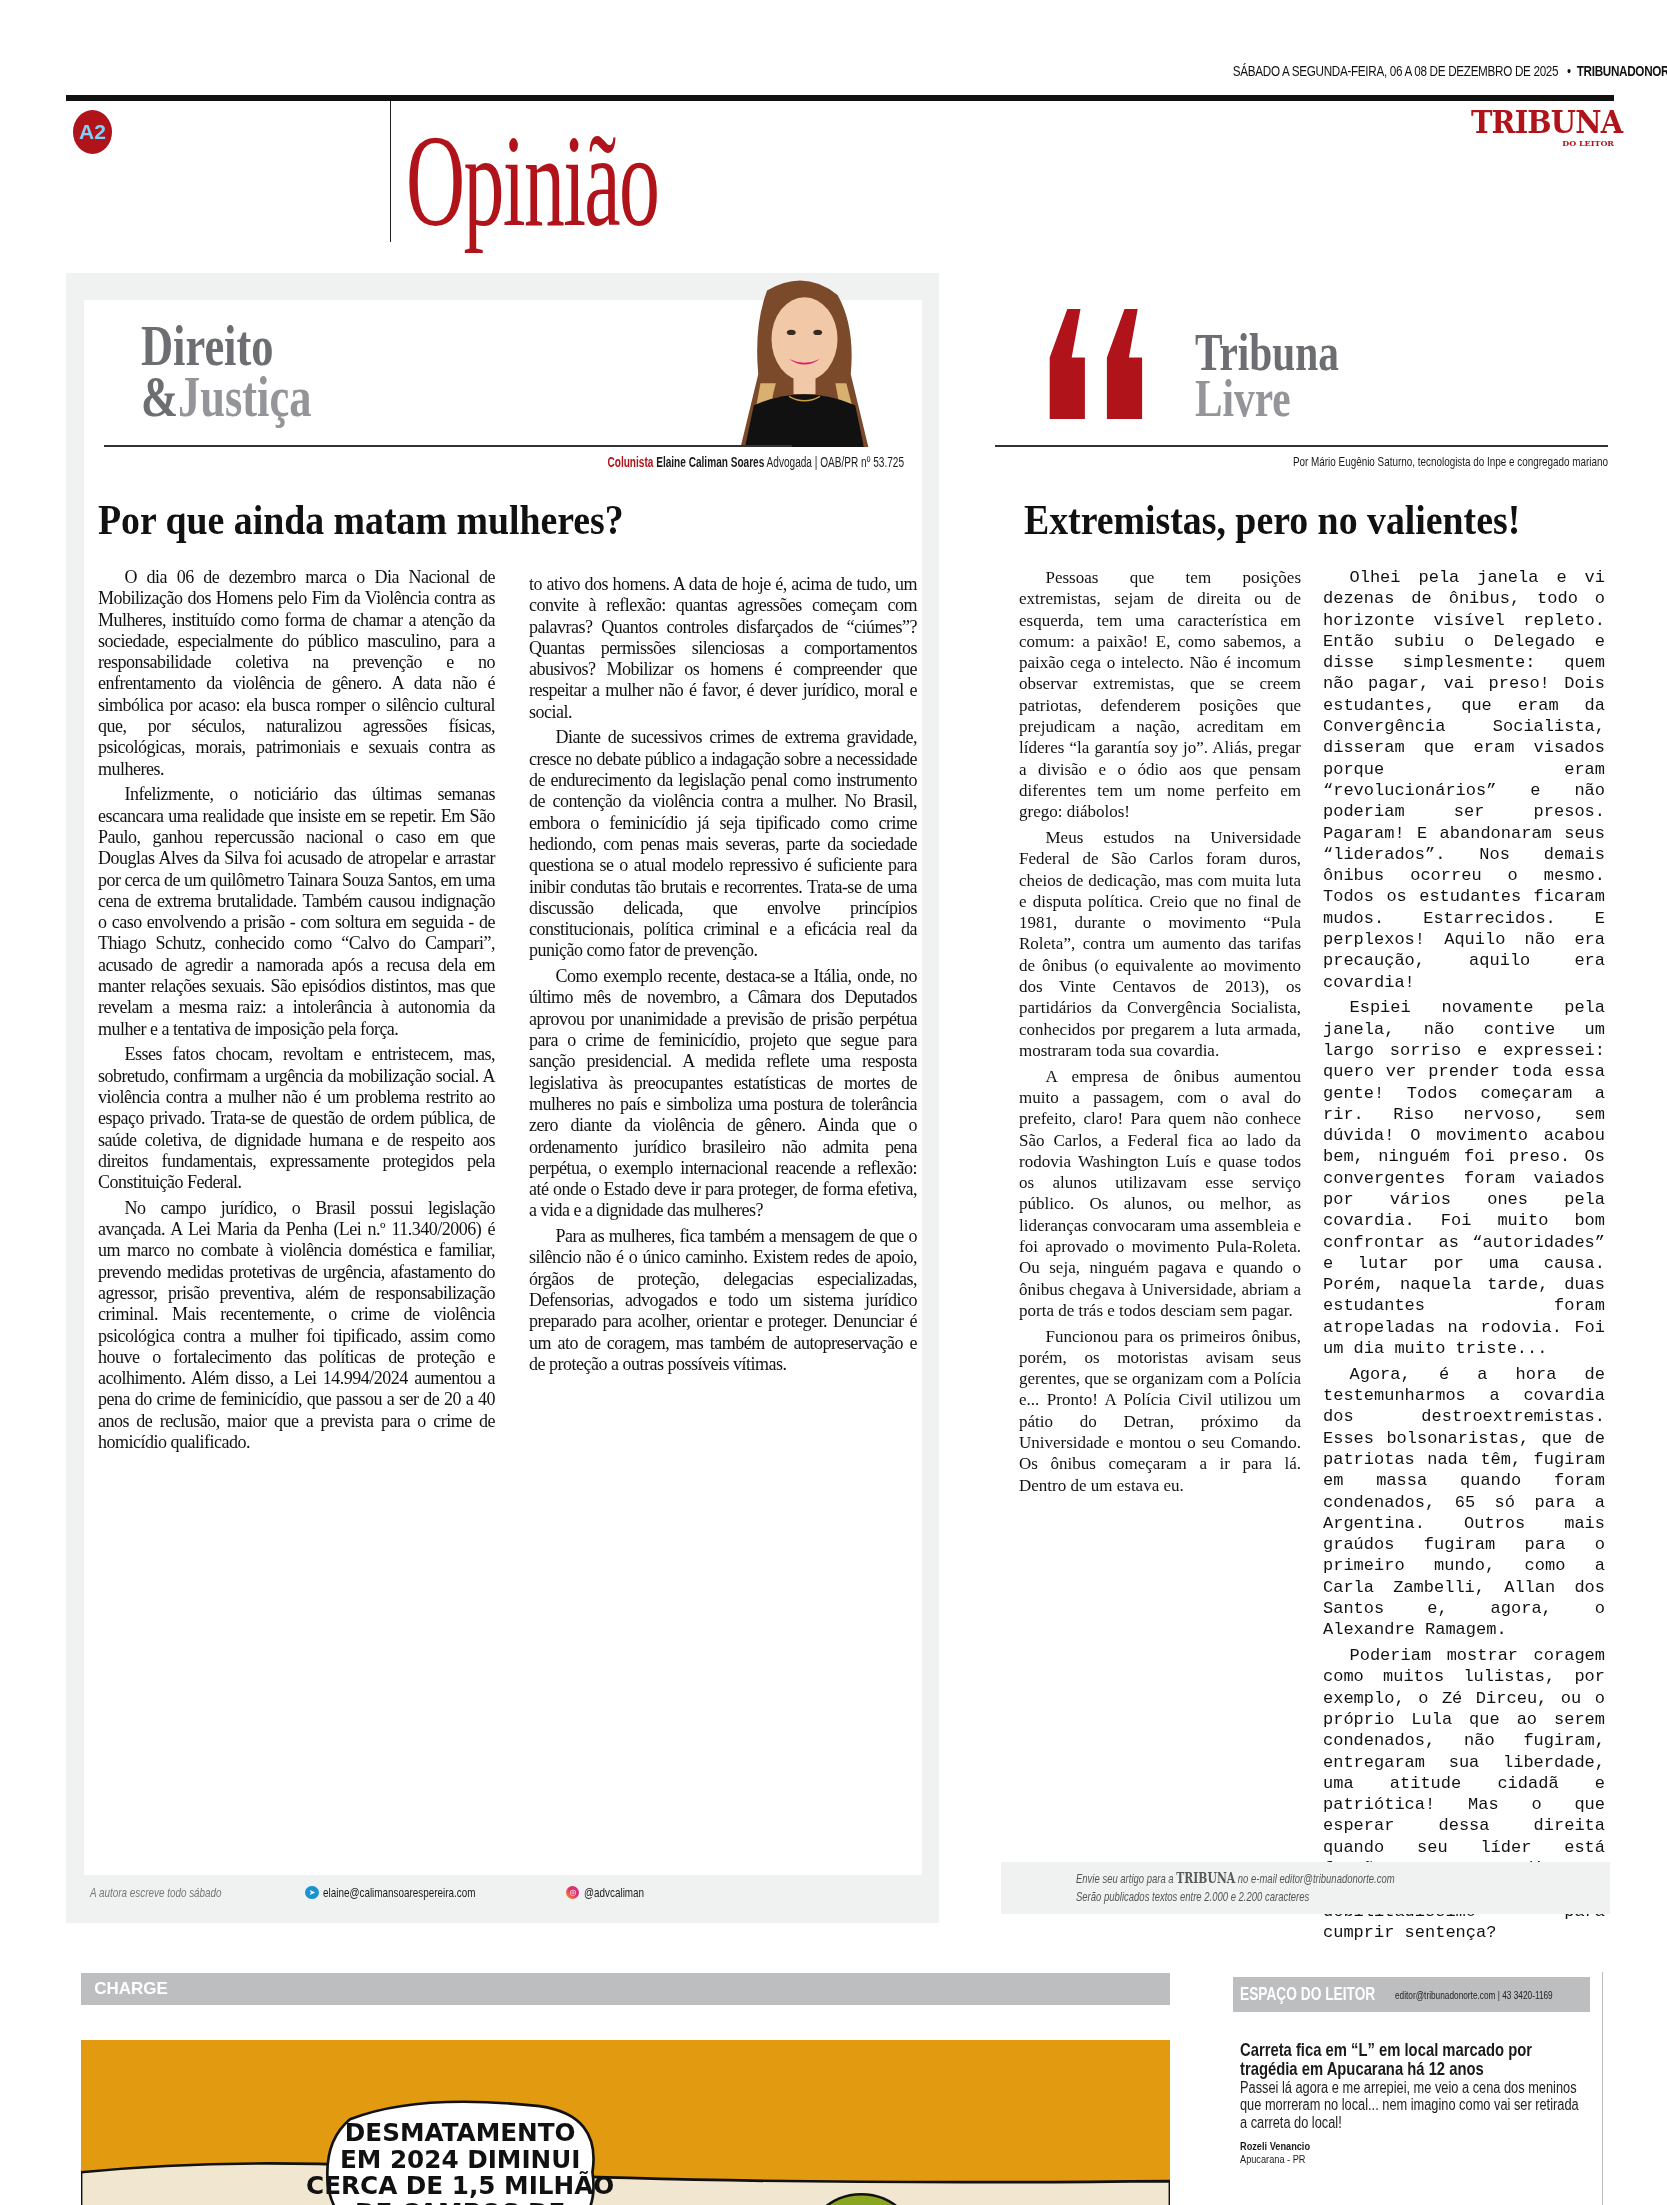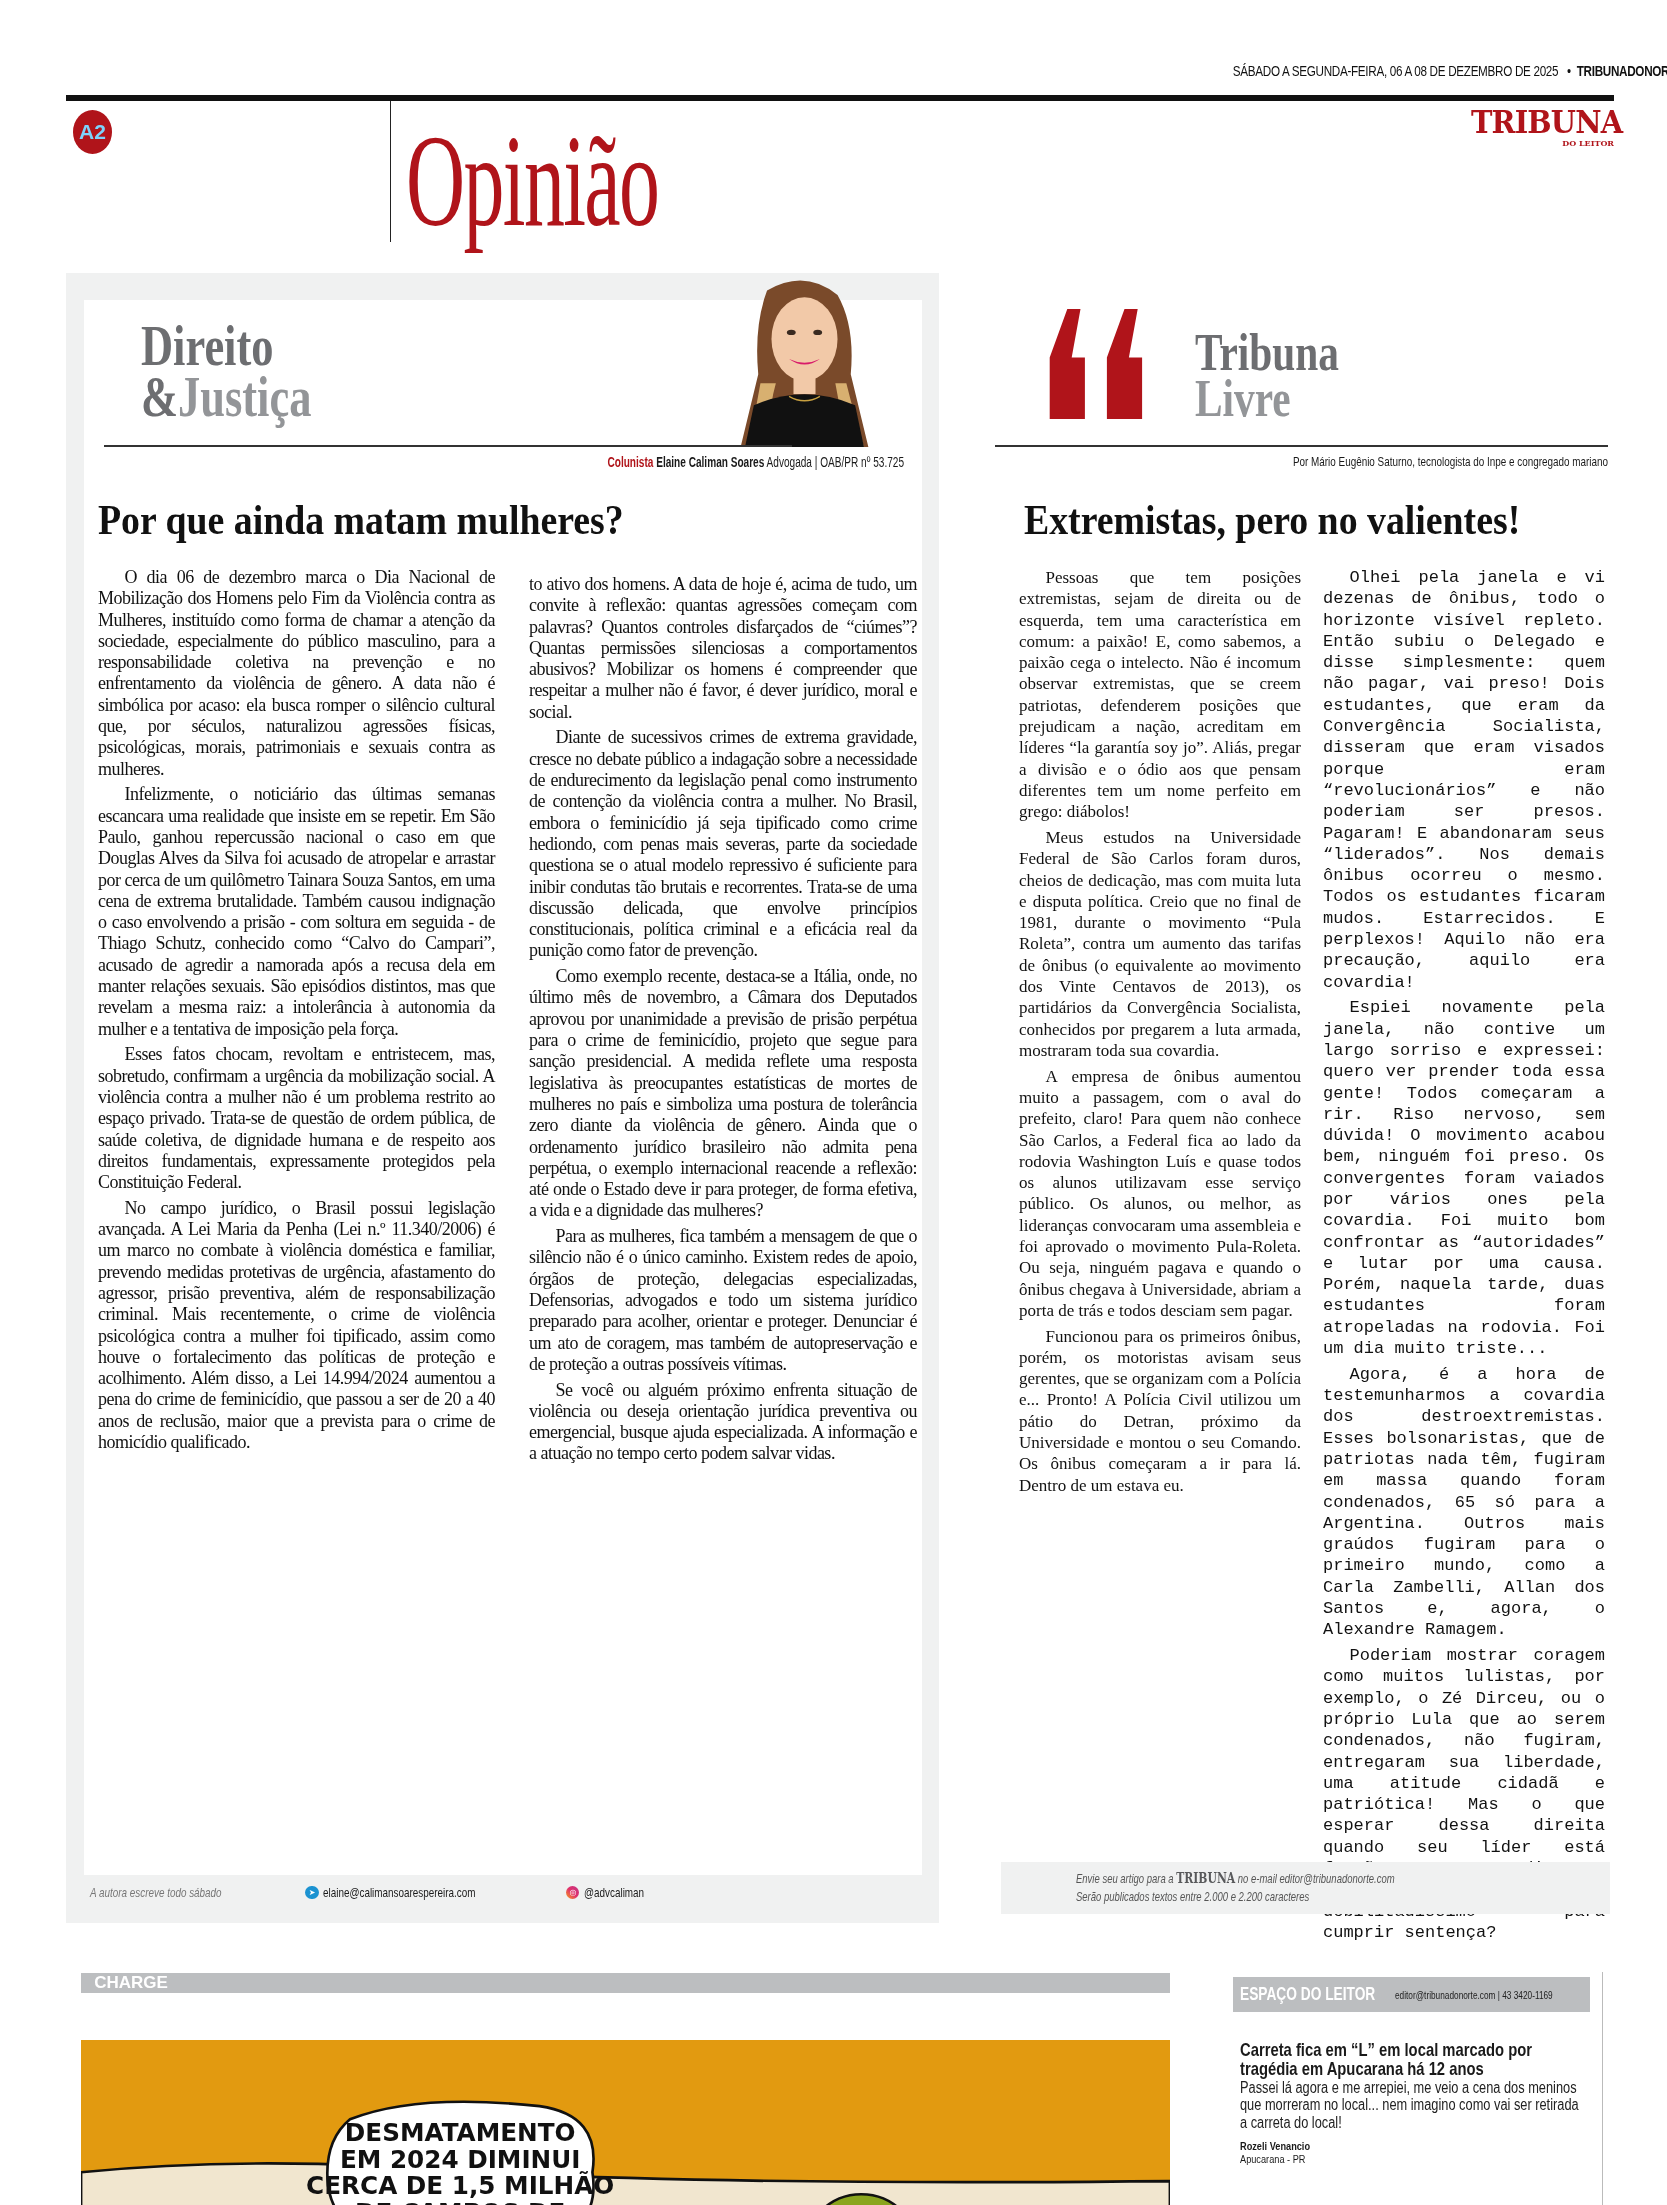--- a/index.html
+++ b/index.html
@@ -55,21 +55,21 @@
   .footer-left .note { color: #777; font-style: italic; transform: scaleX(0.75); transform-origin: left; }
   .footer-left .item { display: flex; align-items: center; gap: 4.4px; }
   .ic-circle { width: 13.2px; height: 13.2px; border-radius: 50%; display: inline-flex; align-items: center; justify-content: center; color: #fff; font-size: 8px; }
   .ic-tg { background: #1b92d1; }
   .ic-ig { background: linear-gradient(45deg, #f7a21b, #e1306c, #c13584); }
 
   .footer-right { position: absolute; left: 1001px; top: 1862px; width: 609px; height: 52px; background: #f0f1f1; }
   .footer-right .txt { position: absolute; left: 75px; top: 8px; font-family: "Liberation Sans", sans-serif; font-style: italic; font-size: 13.2px; line-height: 17.6px; color: #555; transform: scaleX(0.72); transform-origin: left top; white-space: nowrap; }
   .footer-right .brand { font-family: "DejaVu Serif", serif; font-weight: bold; font-style: normal; color: #58595b; font-size: 15px; }
   .bar-label { position: absolute; background: #bcbec0; color: #fff; font-family: "Liberation Sans", sans-serif; font-weight: bold; font-size: 17px; display: flex; align-items: center; padding-left: 13.2px; }
-  .charge-bar { left: 81px; top: 1973px; width: 1089px; height: 20px; }
+  .charge-bar { left: 81px; top: 1973px; width: 1089px; height: 32px; }
   .charge-img { position: absolute; left: 81px; top: 2040px; width: 1089px; height: 432px; overflow: hidden; background: #e29a10; }
 
   
   .reader-box { position: absolute; left: 1226px; top: 1972px; width: 377px; height: 715px; border-right: 1.3px solid #bbb; border-bottom: 1.3px solid #bbb; }
   .reader-bar { position: absolute; left: 1233px; top: 1977px; width: 357px; height: 35px; background: #bcbec0; display: flex; align-items: center; padding-left: 6.6px; gap: 9.7px; white-space: nowrap; }
   .reader-bar .t { color: #fff; font-family: "Liberation Sans", sans-serif; font-weight: bold; font-size: 17.6px; transform: scaleX(0.78); transform-origin: left; width: 146px; }
   .reader-bar .c { font-family: "Liberation Sans", sans-serif; font-size: 11.5px; color: #222; transform: scaleX(0.72); transform-origin: left; }
   .letter { position: absolute; left: 1240px; width: 344px; font-family: "Liberation Sans", sans-serif; }
   .letter .h { font-weight: bold; font-size: 18.5px; line-height: 19.4px; transform: scaleX(0.8); transform-origin: left top; width: 125%; }
   .letter .b { font-size: 16px; line-height: 17.6px; transform: scaleX(0.8); transform-origin: left top; width: 125%; color: #222; }
@@ -129,21 +129,20 @@
   <p>O dia 06 de dezembro marca o Dia Nacional de Mobilização dos Homens pelo Fim da Violência contra as Mulheres, instituído como forma de chamar a atenção da sociedade, especialmente do público masculino, para a responsabilidade coletiva na prevenção e no enfrentamento da violência de gênero. A data não é simbólica por acaso: ela busca romper o silêncio cultural que, por séculos, naturalizou agressões físicas, psicológicas, morais, patrimoniais e sexuais contra as mulheres.</p>
   <p>Infelizmente, o noticiário das últimas semanas escancara uma realidade que insiste em se repetir. Em São Paulo, ganhou repercussão nacional o caso em que Douglas Alves da Silva foi acusado de atropelar e arrastar por cerca de um quilômetro Tainara Souza Santos, em uma cena de extrema brutalidade. Também causou indignação o caso envolvendo a prisão - com soltura em seguida - de Thiago Schutz, conhecido como “Calvo do Campari”, acusado de agredir a namorada após a recusa dela em manter relações sexuais. São episódios distintos, mas que revelam a mesma raiz: a intolerância à autonomia da mulher e a tentativa de imposição pela força.</p>
   <p>Esses fatos chocam, revoltam e entristecem, mas, sobretudo, confirmam a urgência da mobilização social. A violência contra a mulher não é um problema restrito ao espaço privado. Trata-se de questão de ordem pública, de saúde coletiva, de dignidade humana e de respeito aos direitos fundamentais, expressamente protegidos pela Constituição Federal.</p>
   <p>No campo jurídico, o Brasil possui legislação avançada. A Lei Maria da Penha (Lei n.º 11.340/2006) é um marco no combate à violência doméstica e familiar, prevendo medidas protetivas de urgência, afastamento do agressor, prisão preventiva, além de responsabilização criminal. Mais recentemente, o crime de violência psicológica contra a mulher foi tipificado, assim como houve o fortalecimento das políticas de proteção e acolhimento. Além disso, a Lei 14.994/2024 aumentou a pena do crime de feminicídio, que passou a ser de 20 a 40 anos de reclusão, maior que a prevista para o crime de homicídio qualificado.</p>
 </div>
 <div class="article-col col-a2">
   <p style="text-indent:0">to ativo dos homens. A data de hoje é, acima de tudo, um convite à reflexão: quantas agressões começam com palavras? Quantos controles disfarçados de “ciúmes”? Quantas permissões silenciosas a comportamentos abusivos? Mobilizar os homens é compreender que respeitar a mulher não é favor, é dever jurídico, moral e social.</p>
   <p>Diante de sucessivos crimes de extrema gravidade, cresce no debate público a indagação sobre a necessidade de endurecimento da legislação penal como instrumento de contenção da violência contra a mulher. No Brasil, embora o feminicídio já seja tipificado como crime hediondo, com penas mais severas, parte da sociedade questiona se o atual modelo repressivo é suficiente para inibir condutas tão brutais e recorrentes. Trata-se de uma discussão delicada, que envolve princípios constitucionais, política criminal e a eficácia real da punição como fator de prevenção.</p>
   <p>Como exemplo recente, destaca-se a Itália, onde, no último mês de novembro, a Câmara dos Deputados aprovou por unanimidade a previsão de prisão perpétua para o crime de feminicídio, projeto que segue para sanção presidencial. A medida reflete uma resposta legislativa às preocupantes estatísticas de mortes de mulheres no país e simboliza uma postura de tolerância zero diante da violência de gênero. Ainda que o ordenamento jurídico brasileiro não admita pena perpétua, o exemplo internacional reacende a reflexão: até onde o Estado deve ir para proteger, de forma efetiva, a vida e a dignidade das mulheres?</p>
   <p>Para as mulheres, fica também a mensagem de que o silêncio não é o único caminho. Existem redes de apoio, órgãos de proteção, delegacias especializadas, Defensorias, advogados e todo um sistema jurídico preparado para acolher, orientar e proteger. Denunciar é um ato de coragem, mas também de autopreservação e de proteção a outras possíveis vítimas.</p>
-  <p>Se você ou alguém próximo enfrenta situação de violência ou deseja orientação jurídica preventiva ou emergencial, busque ajuda especializada. A informação e a atuação no tempo certo podem salvar vidas.</p>
 </div>
 
 <div class="footer-left">
   <span class="note">A autora escreve todo sábado</span>
   <span class="item">
     <span class="ic-circle ic-tg">➤</span>
     <span style="transform:scaleX(0.75);transform-origin:left;display:inline-block">elaine@calimansoarespereira.com</span>
   </span>
   <span class="item">
     <span class="ic-circle ic-ig">◎</span>

